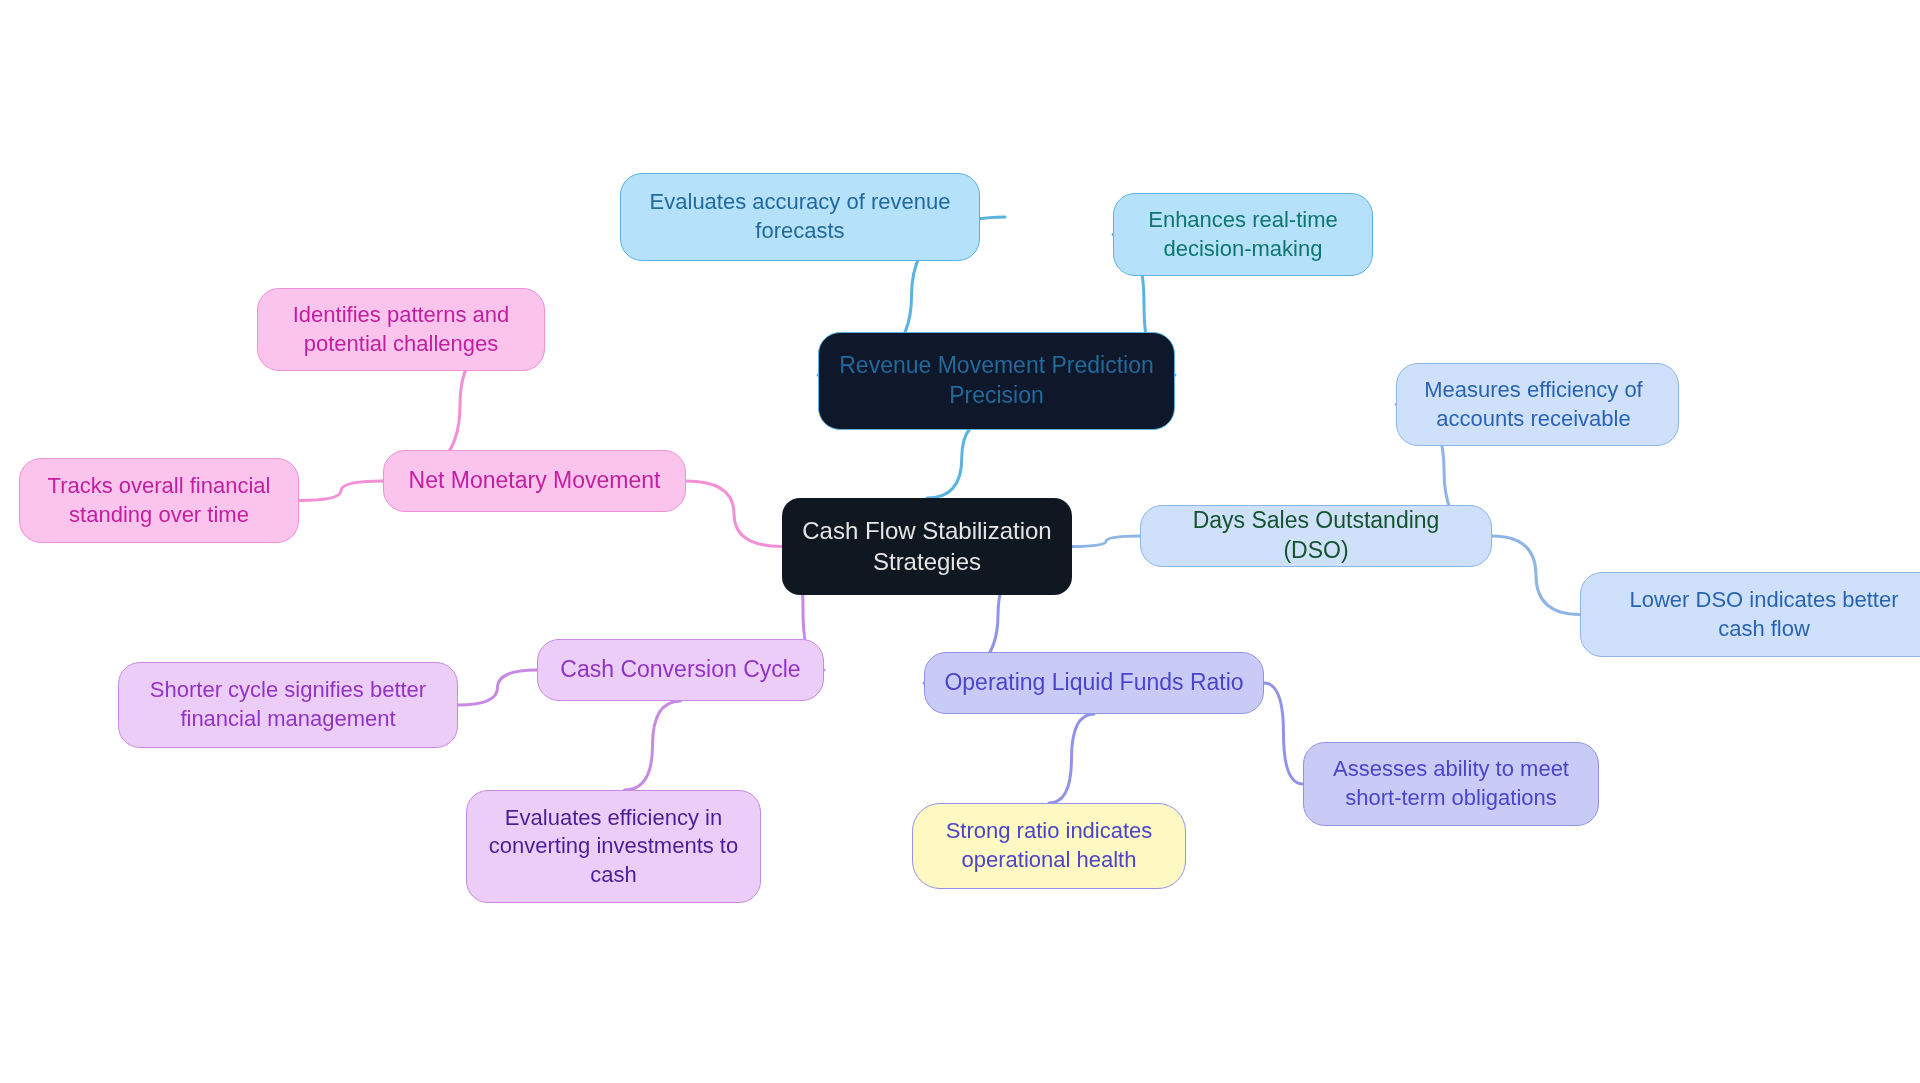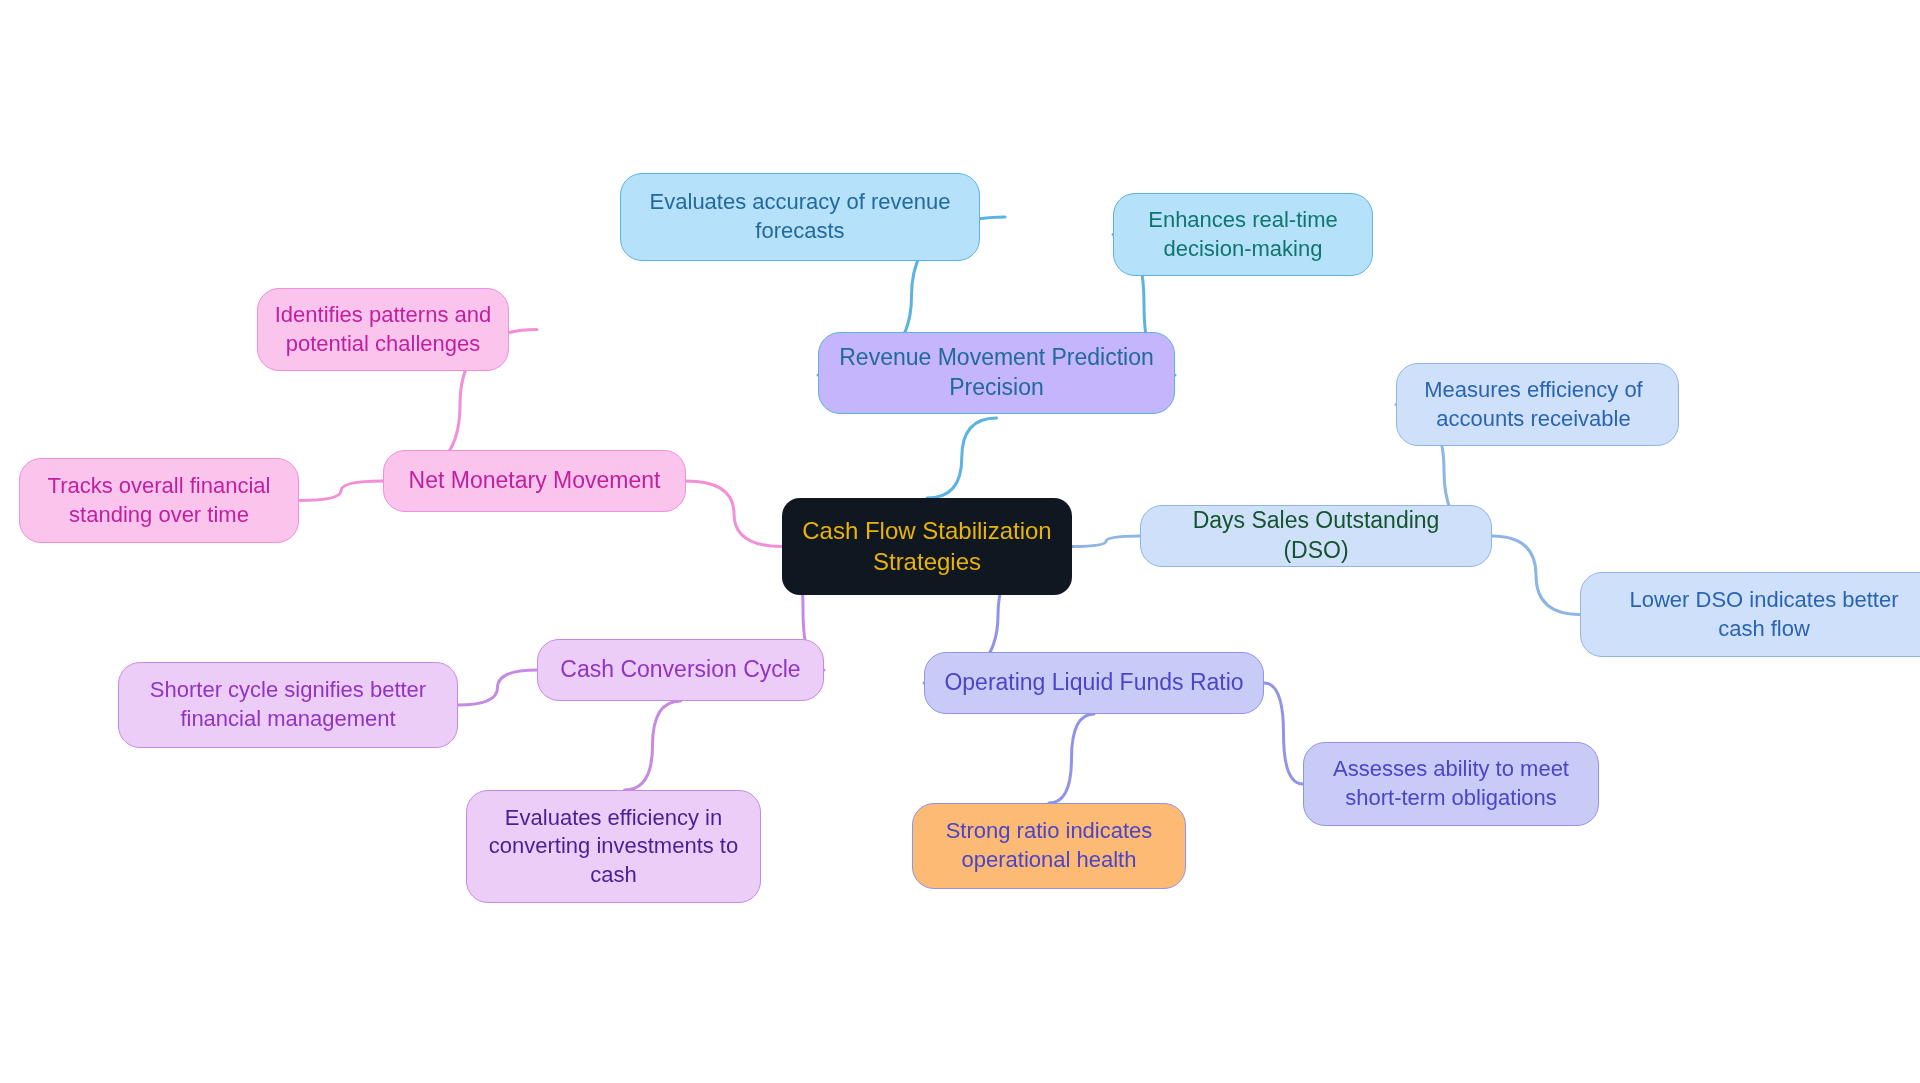--- a/index.html
+++ b/index.html
@@ -71,43 +71,43 @@
       <path d="M 1264 683 Q 1283.5 683 1283.5 733.5 Q 1283.5 784 1303 784" fill="none" stroke="#9193e8" stroke-width="3" stroke-linecap="round"></path>
       <path d="M 1094 714 Q 1071.5 714 1071.5 758.5 Q 1071.5 803 1049 803" fill="none" stroke="#9193e8" stroke-width="3" stroke-linecap="round"></path>
       <path d="M 782 546.5 Q 803 546.5 803 608.25 Q 803 670 824 670" fill="none" stroke="#c78ae3" stroke-width="3" stroke-linecap="round"></path>
       <path d="M 537 670 Q 497.5 670 497.5 687.5 Q 497.5 705 458 705" fill="none" stroke="#c78ae3" stroke-width="3" stroke-linecap="round"></path>
       <path d="M 680.5 701 Q 652.5 701 652.5 745.5 Q 652.5 790 624.5 790" fill="none" stroke="#c78ae3" stroke-width="3" stroke-linecap="round"></path>
       <path d="M 782 546.5 Q 734 546.5 734 513.75 Q 734 481 686 481" fill="none" stroke="#f18fd7" stroke-width="3" stroke-linecap="round"></path>
       <path d="M 383 481 Q 460 481 460 405.25 Q 460 329.5 537 329.5" fill="none" stroke="#f18fd7" stroke-width="3" stroke-linecap="round"></path>
       <path d="M 383 481 Q 341 481 341 490.75 Q 341 500.5 299 500.5" fill="none" stroke="#f18fd7" stroke-width="3" stroke-linecap="round"></path>
     </svg>
   <div id="nodes">
-      <div class="node root" style="left: 782px; top: 498px; width: 290px; height: 97px; background: rgb(15, 23, 32); color: #eab308;">Cash Flow Stabilization
+      <div class="node root" style="left: 782px; top: 498px; width: 290px; height: 97px; background: rgb(15, 23, 32); color: #e5e5e5;">Cash Flow Stabilization
 Strategies</div>
-      <div class="node branch" style="left: 818px; top: 332px; width: 357px; height: 82px; background: #c4b5fd; border-color: rgb(90, 179, 224); color: rgb(34, 105, 156);">Revenue Movement Prediction
+      <div class="node branch" style="left: 818px; top: 332px; width: 357px; height: 98px; background: #0f172a; border-color: rgb(90, 179, 224); color: rgb(34, 105, 156);">Revenue Movement Prediction
 Precision</div>
       <div class="node leaf" style="left: 620px; top: 173px; width: 360px; height: 88px; background: rgb(182, 225, 250); border-color: rgb(90, 179, 224); color: rgb(34, 105, 156);">Evaluates accuracy of revenue
 forecasts</div>
       <div class="node leaf" style="left: 1113px; top: 193px; width: 260px; height: 83px; background: rgb(182, 225, 250); border-color: rgb(90, 179, 224); color: #0f766e;">Enhances real-time
 decision-making</div>
       <div class="node branch" style="left: 1140px; top: 505px; width: 352px; height: 62px; background: rgb(207, 225, 250); border-color: rgb(142, 181, 229); color: #14532d;">Days Sales Outstanding (DSO)</div>
       <div class="node leaf" style="left: 1396px; top: 363px; width: 283px; height: 83px; background: rgb(207, 225, 250); border-color: rgb(142, 181, 229); color: rgb(42, 100, 176); padding-left: 8px;">Measures efficiency of
 accounts receivable</div>
       <div class="node leaf" style="left: 1580px; top: 572px; width: 368px; height: 85px; background: rgb(207, 225, 250); border-color: rgb(142, 181, 229); color: rgb(42, 100, 176);">Lower DSO indicates better
 cash flow</div>
       <div class="node branch" style="left: 924px; top: 652px; width: 340px; height: 62px; background: rgb(201, 203, 247); border-color: rgb(145, 147, 232); color: rgb(74, 69, 201);">Operating Liquid Funds Ratio</div>
       <div class="node leaf" style="left: 1303px; top: 742px; width: 296px; height: 84px; background: rgb(201, 203, 247); border-color: rgb(145, 147, 232); color: rgb(74, 69, 201);">Assesses ability to meet
 short-term obligations</div>
-      <div class="node leaf" style="left: 912px; top: 803px; width: 274px; height: 86px; background: #fdba74; border-color: rgb(145, 147, 232); color: rgb(74, 69, 201);">Strong ratio indicates
+      <div class="node leaf" style="left: 912px; top: 803px; width: 274px; height: 86px; background: #fef9c3; border-color: rgb(145, 147, 232); color: rgb(74, 69, 201); border-radius: 28px;">Strong ratio indicates
 operational health</div>
       <div class="node branch" style="left: 537px; top: 639px; width: 287px; height: 62px; background: rgb(236, 205, 247); border-color: rgb(199, 138, 227); color: rgb(145, 52, 196);">Cash Conversion Cycle</div>
       <div class="node leaf" style="left: 118px; top: 662px; width: 340px; height: 86px; background: rgb(236, 205, 247); border-color: rgb(199, 138, 227); color: rgb(145, 52, 196);">Shorter cycle signifies better
 financial management</div>
       <div class="node leaf" style="left: 466px; top: 790px; width: 295px; height: 113px; background: rgb(236, 205, 247); border-color: rgb(199, 138, 227); color: #4c1d95;">Evaluates efficiency in
 converting investments to
 cash</div>
       <div class="node branch" style="left: 383px; top: 450px; width: 303px; height: 62px; background: rgb(251, 196, 236); border-color: rgb(241, 143, 215); color: rgb(194, 31, 158);">Net Monetary Movement</div>
-      <div class="node leaf" style="left: 257px; top: 288px; width: 252px; height: 83px; background: rgb(251, 196, 236); border-color: rgb(241, 143, 215); color: rgb(194, 31, 158);">Identifies patterns and
+      <div class="node leaf" style="left: 257px; top: 288px; width: 288px; height: 83px; background: rgb(251, 196, 236); border-color: rgb(241, 143, 215); color: rgb(194, 31, 158);">Identifies patterns and
 potential challenges</div>
       <div class="node leaf" style="left: 19px; top: 458px; width: 280px; height: 85px; background: rgb(251, 196, 236); border-color: rgb(241, 143, 215); color: rgb(194, 31, 158);">Tracks overall financial
 standing over time</div>
     </div>
 </div>
 
 </body></html>

